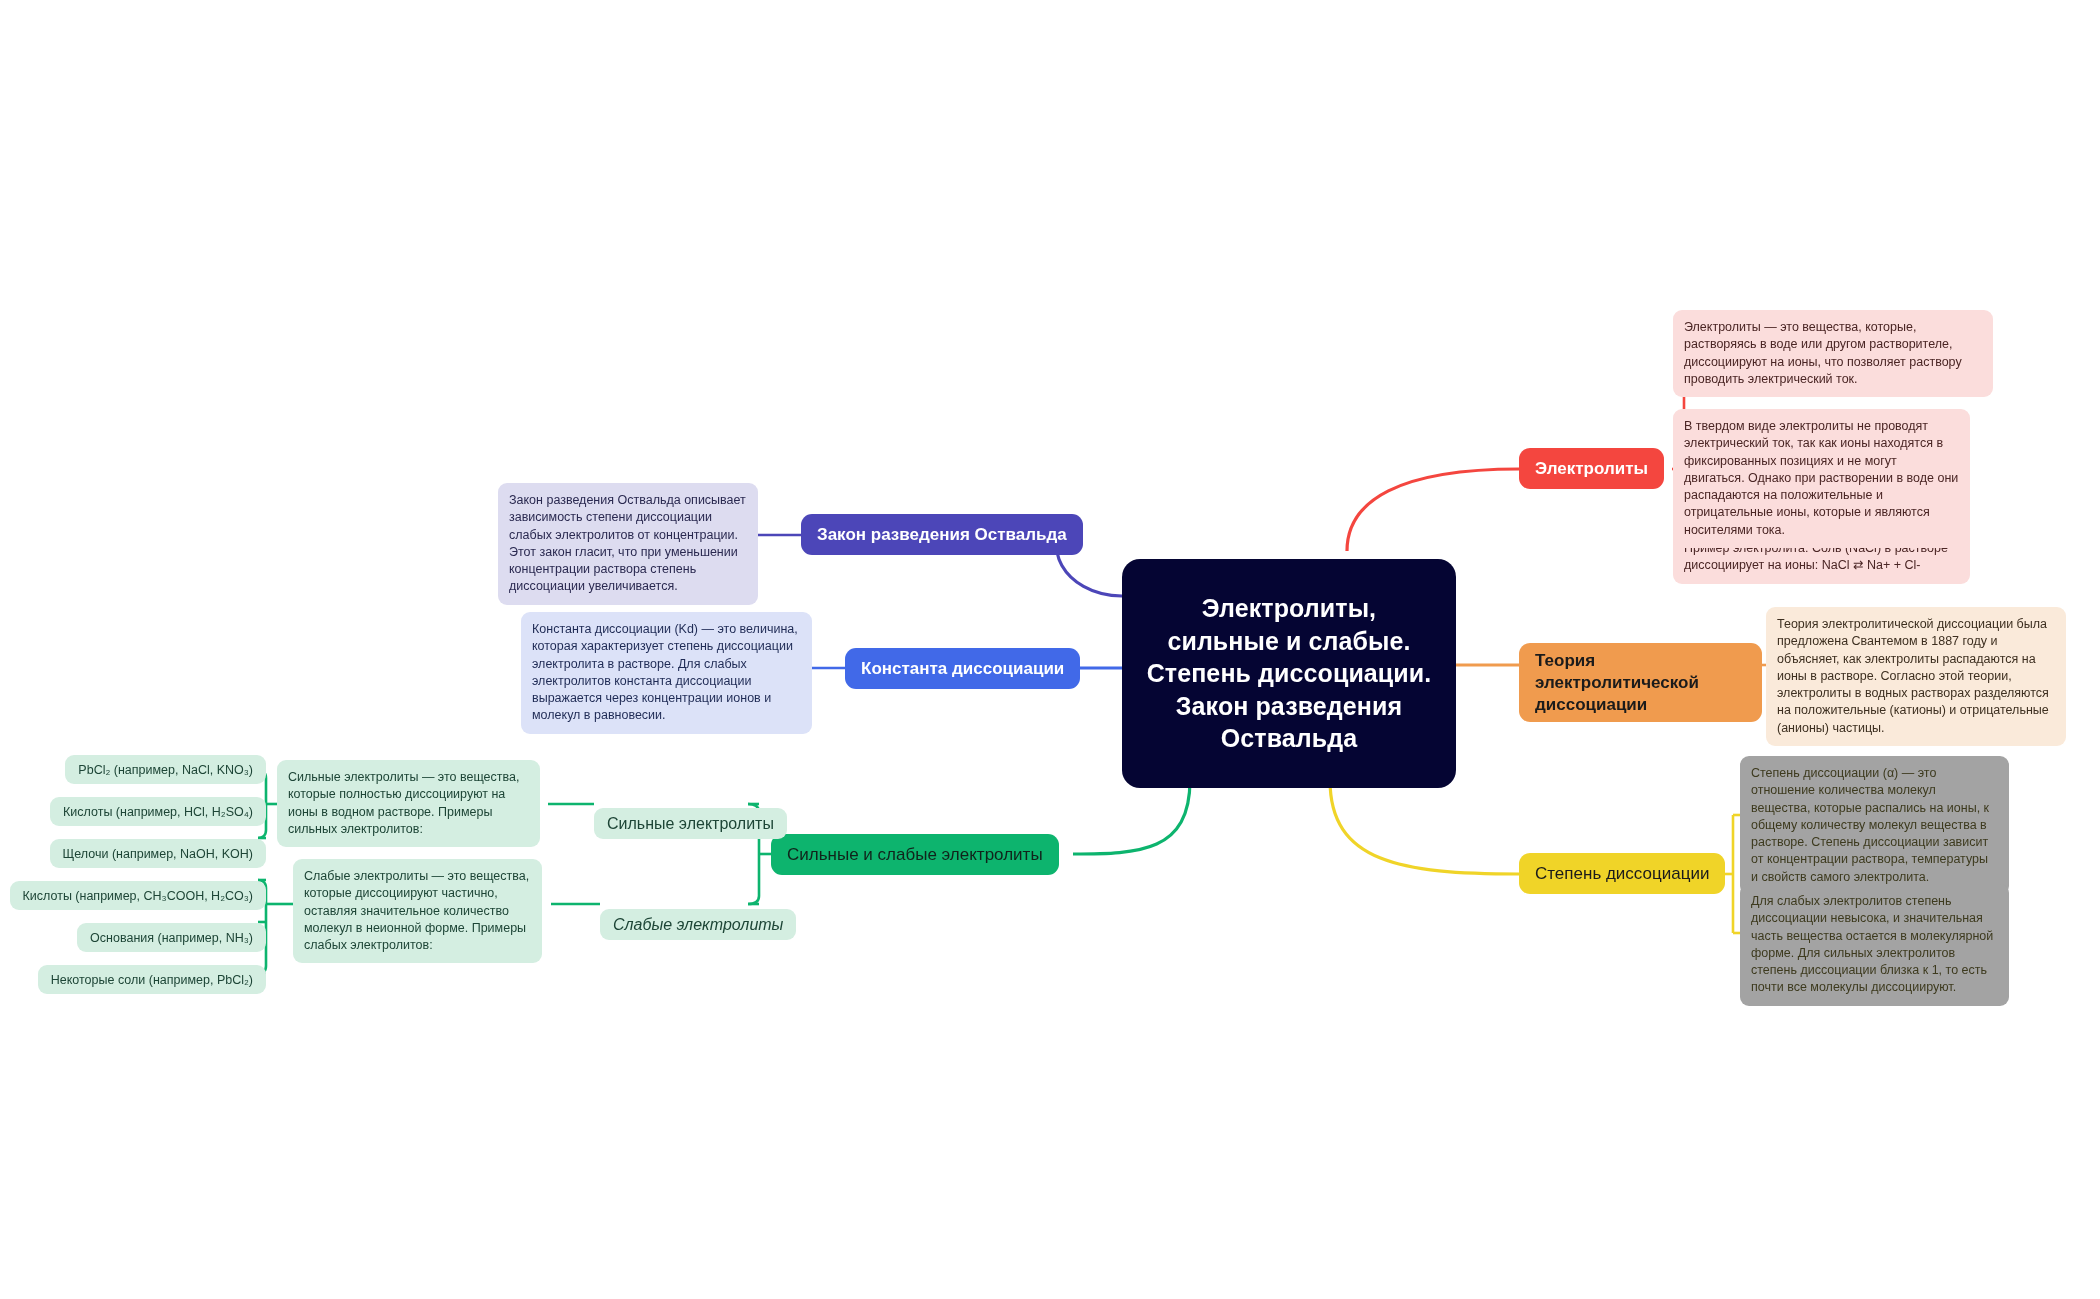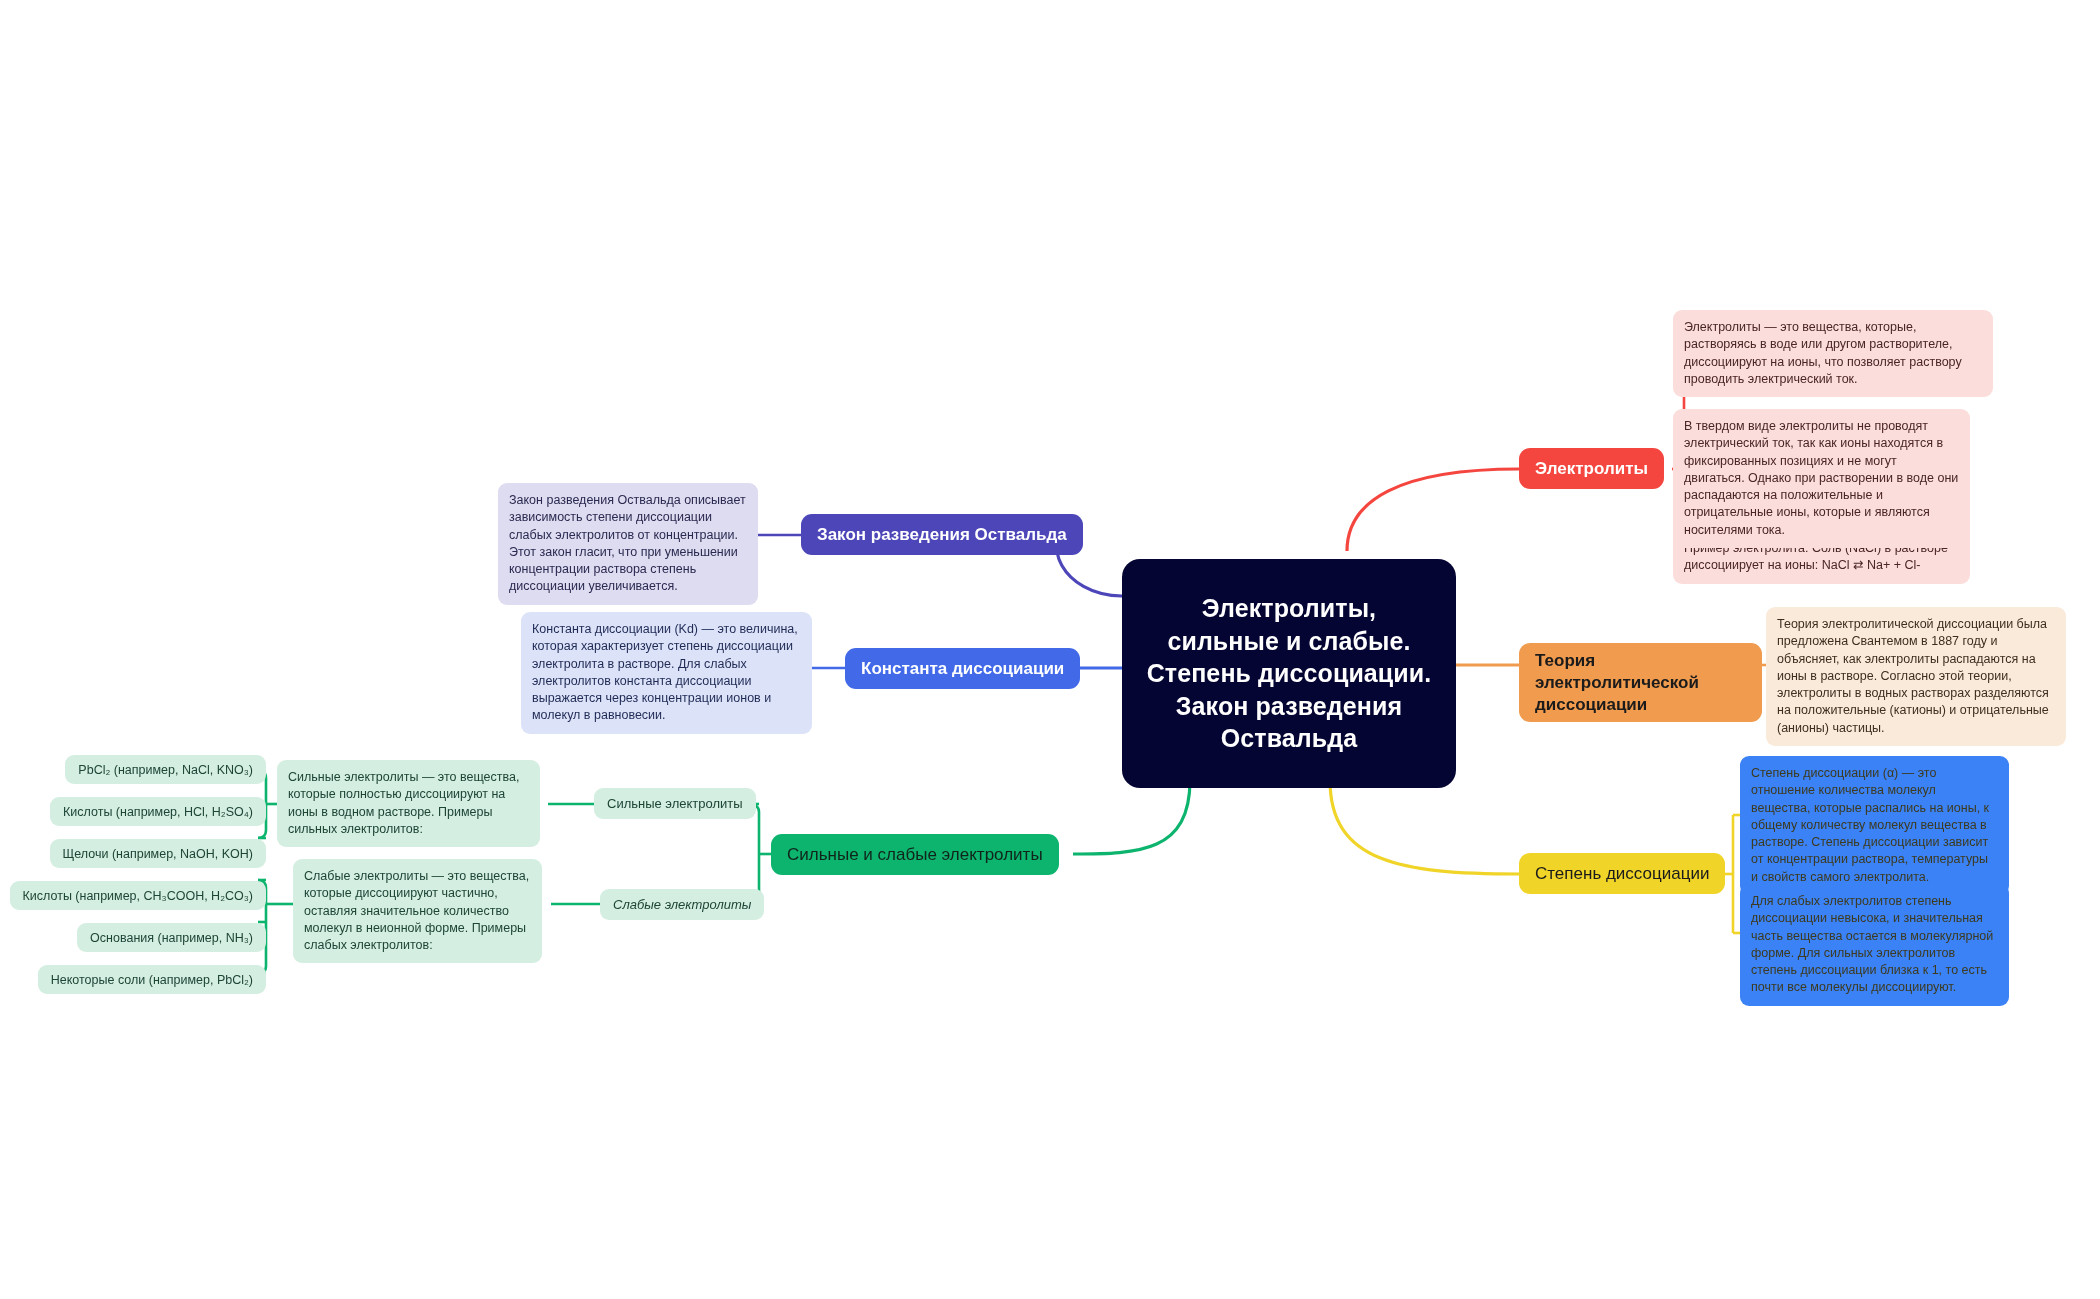--- a/index.html
+++ b/index.html
@@ -114,21 +114,21 @@
     position: absolute;
     box-sizing: border-box;
     border-radius: 9px;
     padding: 9px 11px;
     font-size: 12.5px;
     line-height: 1.38;
     font-weight: 400;
   }
   .card.red  { background: #FBDDDC; color: #4a2524; }
   .card.org  { background: #FAEADA; color: #3d2f20; }
-  .card.yel  { background: #3b82f6; color: #3d3a1e; }
+  .card.yel  { background: #a3a3a3; color: #3d3a1e; }
   .card.vio  { background: #DDDCF0; color: #2a2950; }
   .card.blu  { background: #DCE2F8; color: #1f2b55; }
   .card.grn  { background: #D4EEE1; color: #1d4536; }
 
   
   .c-el-1 { left: 1673px; top: 310px; width: 320px; }
   .c-el-2 { left: 1673px; top: 409px; width: 297px; }
   .c-el-3 { left: 1673px; top: 531px; width: 297px; }
 
   
@@ -152,22 +152,23 @@
   .chip {
     position: absolute;
     box-sizing: border-box;
     background: #D4EEE1;
     color: #1d4536;
     border-radius: 9px;
     height: 31px;
     display: flex;
     align-items: center;
     padding: 0 13px;
-    font-size: 13px;
+    font-size: 16px;
     white-space: nowrap;
+    margin-top: 20px;
   }
   .ch-strong { left: 594px; top: 788px; }
   .ch-weak   { left: 600px; top: 889px; font-style: italic; }
 
   
   .leaf {
     position: absolute;
     box-sizing: border-box;
     background: #D4EEE1;
     color: #1d4536;

